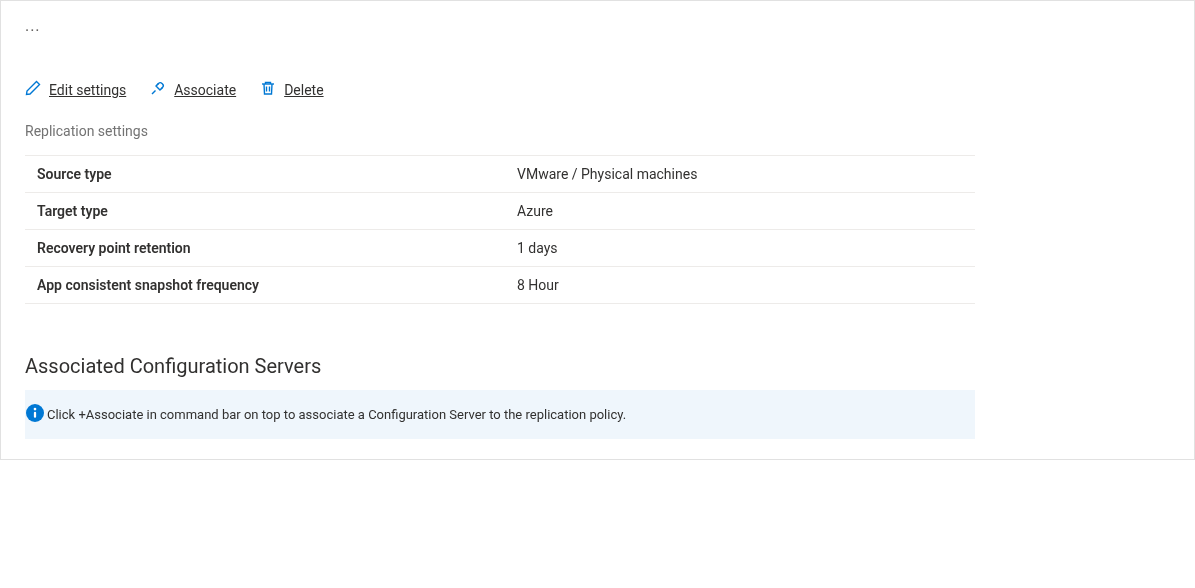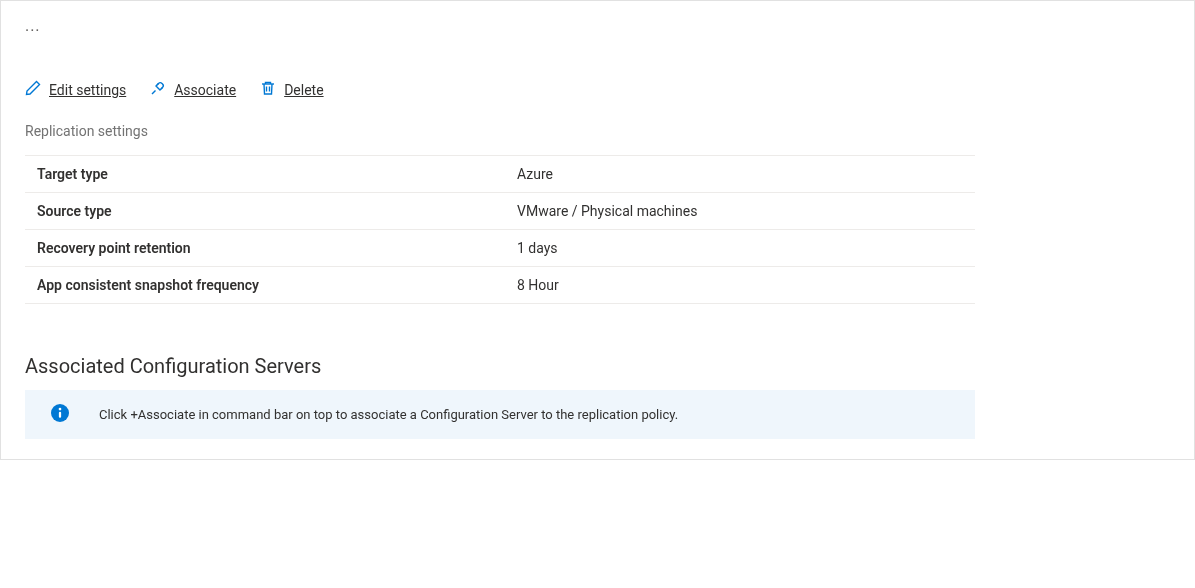--- a/index.html
+++ b/index.html
@@ -81,24 +81,24 @@
       font-weight: 400;
     }
     .assoc-heading {
       font-size: 20px;
       color: #323130;
       font-weight: 400;
       margin-bottom: 12px;
     }
     .info-banner {
       background: #eff6fc;
-      padding: 14px 26px;
+      padding: 14px 1px;
       display: flex;
       align-items: center;
-      gap: 30px;
+      gap: 3px;
       font-size: 13px;
       color: #323130;
       width: 950px;
     }
     .info-banner svg {
       width: 18px;
       height: 18px;
       flex-shrink: 0;
     }
   </style>
@@ -141,26 +141,26 @@
     </span>
     <span>Delete</span>
   </div>
 </div>
 
 <div class="section-heading">Replication settings</div>
 
 <table class="settings-table">
   <tbody>
       <tr>
+    <td class="label">Source type</td>
+    <td class="value">VMware / Physical machines</td>
+  </tr>
+  <tr>
     <td class="label">Target type</td>
     <td class="value">Azure</td>
-  </tr>
-  <tr>
-    <td class="label">Source type</td>
-    <td class="value">VMware / Physical machines</td>
   </tr>
   <tr>
     <td class="label">Recovery point retention</td>
     <td class="value">1 days</td>
   </tr>
   <tr>
     <td class="label">App consistent snapshot frequency</td>
     <td class="value">8 Hour</td>
   </tr>
 </tbody>

